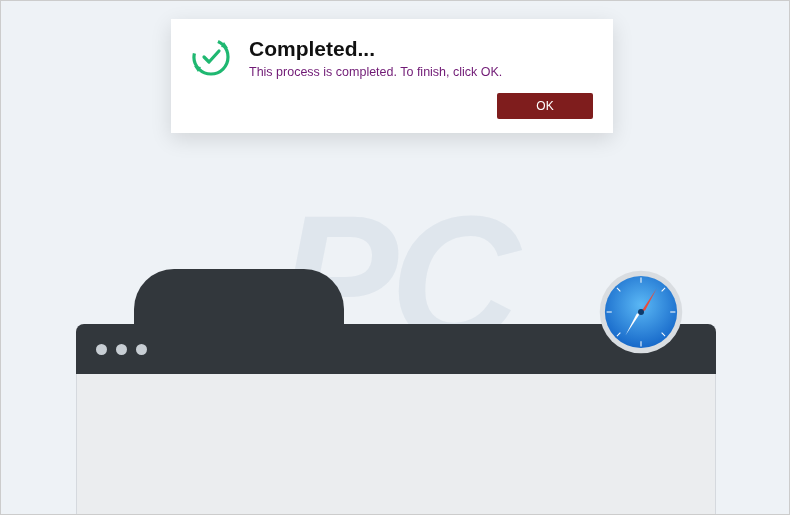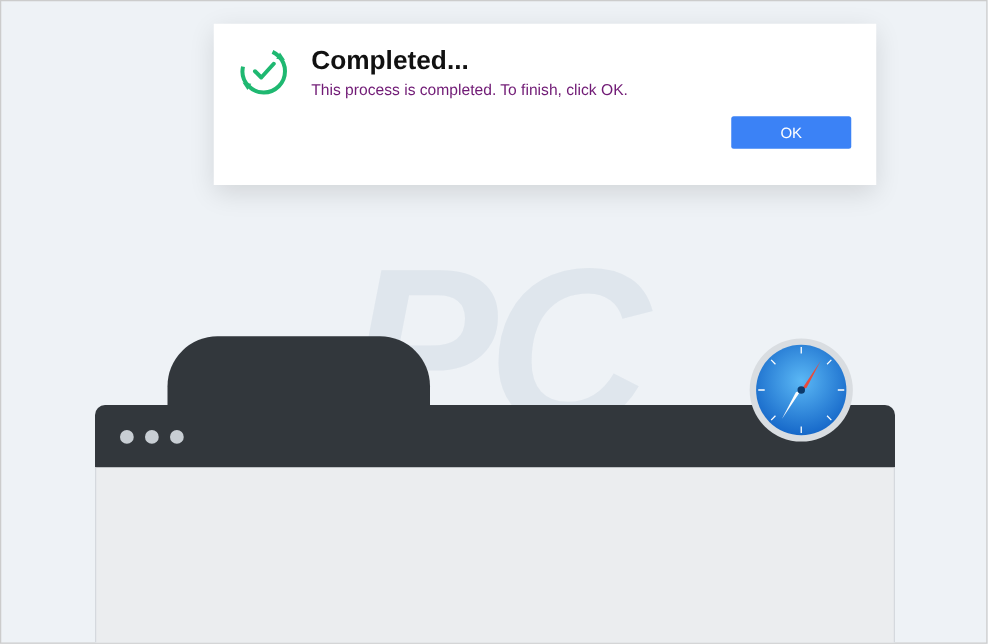--- a/index.html
+++ b/index.html
@@ -39,24 +39,24 @@
       font-style: italic;
       white-space: nowrap;
       pointer-events: none;
     }
 
     
     .dialog {
       position: absolute;
       top: 18px;
       left: 170px;
-      width: 530px;
+      width: 442px;
       background: #fff;
       box-shadow: 0 6px 20px rgba(0,0,0,0.12);
-      padding: 18px 20px 29px 20px;
+      padding: 18px 20px 14px 20px;
       display: flex;
       flex-direction: column;
     }
     .dialog-body {
       display: flex;
       align-items: flex-start;
       gap: 18px;
     }
     .dialog-icon {
       flex-shrink: 0;
@@ -73,21 +73,21 @@
     .dialog-text p {
       font-size: 12.5px;
       color: #701a75;
     }
     .dialog-footer {
       display: flex;
       justify-content: flex-end;
       margin-top: 14px;
     }
     .ok-btn {
-      background: #3b82f6;
+      background: #7f1d1d;
       color: #fff;
       border: none;
       width: 96px;
       height: 26px;
       font-size: 12px;
       border-radius: 2px;
       cursor: pointer;
     }
 
     

